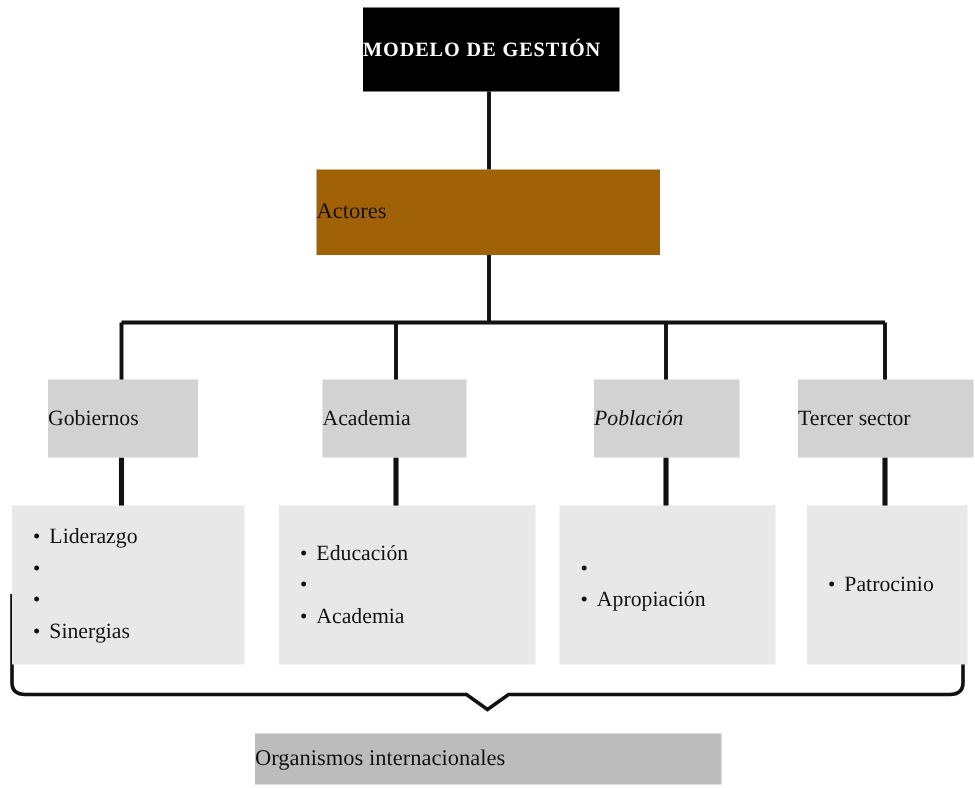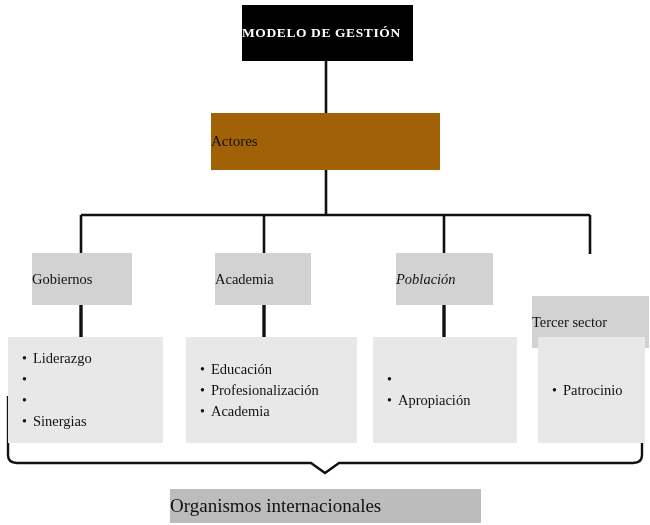--- a/index.html
+++ b/index.html
@@ -59,21 +59,21 @@
     top: 253px;
     height: 52px;
     background: #d2d2d2;
   }
   .cat-box .label {
     font-size: 14.5px;
   }
   #cat-gobiernos    { left: 32px;  width: 100px; }
   #cat-academia     { left: 215px; width: 96px; }
   #cat-poblacion    { left: 396px; width: 97px; font-style: italic;  }
-  #cat-tercersector { left: 532px; width: 117px; margin-top: 43px; }
+  #cat-tercersector { left: 532px; width: 117px; }
 
   
   .list-box {
     position: absolute;
     box-sizing: border-box;
     top: 337px;
     height: 106px;
     background: #e8e8e8;
     display: flex;
     flex-direction: column;
@@ -99,21 +99,21 @@
     line-height: 21px;
   }
 
   
   #bottom-box {
     left: 170px; top: 489px;
     width: 311px; height: 34px;
     background: #bcbcbc;
   }
   #bottom-box .label {
-    font-size: 19px;
+    font-size: 15px;
     font-family: Liberation Serif, serif;
   }
 
   svg#connectors {
     position: absolute;
     left: 0; top: 0;
     width: 650px;
     height: 525px;
     pointer-events: none;
   }
@@ -186,21 +186,20 @@
     </div>
   </div>
 
   <div class="list-box" id="list-academia">
     <div class="bullet-row">
       <span class="bullet-dot">•</span>
       <span>Educación</span>
     </div>
     <div class="bullet-row">
       <span class="bullet-dot">•</span>
-      <span>Profesionalización</span>
     </div>
     <div class="bullet-row">
       <span class="bullet-dot">•</span>
       <span>Academia</span>
     </div>
   </div>
 
   <div class="list-box" id="list-poblacion">
     <div class="bullet-row">
       <span class="bullet-dot">•</span>

